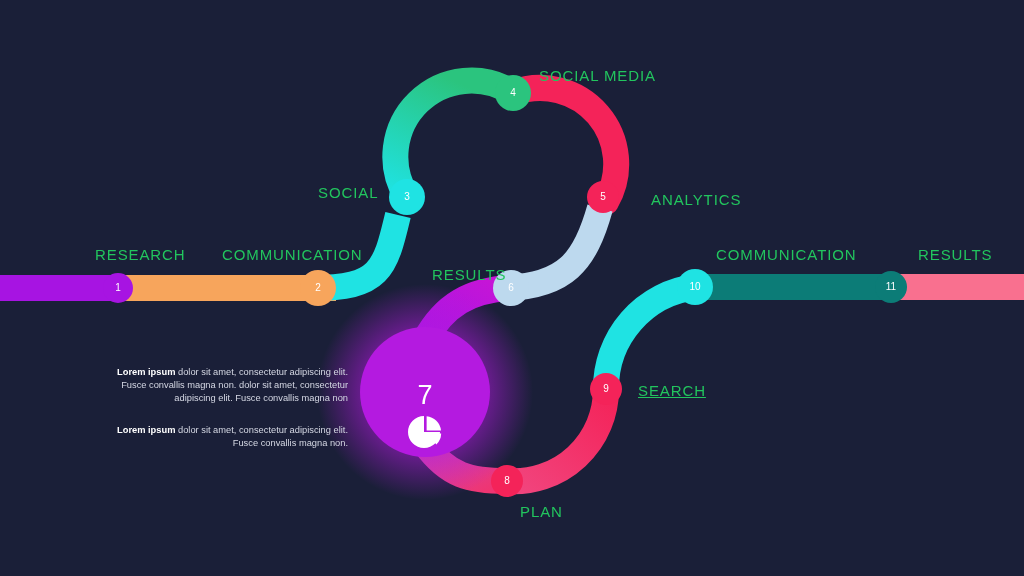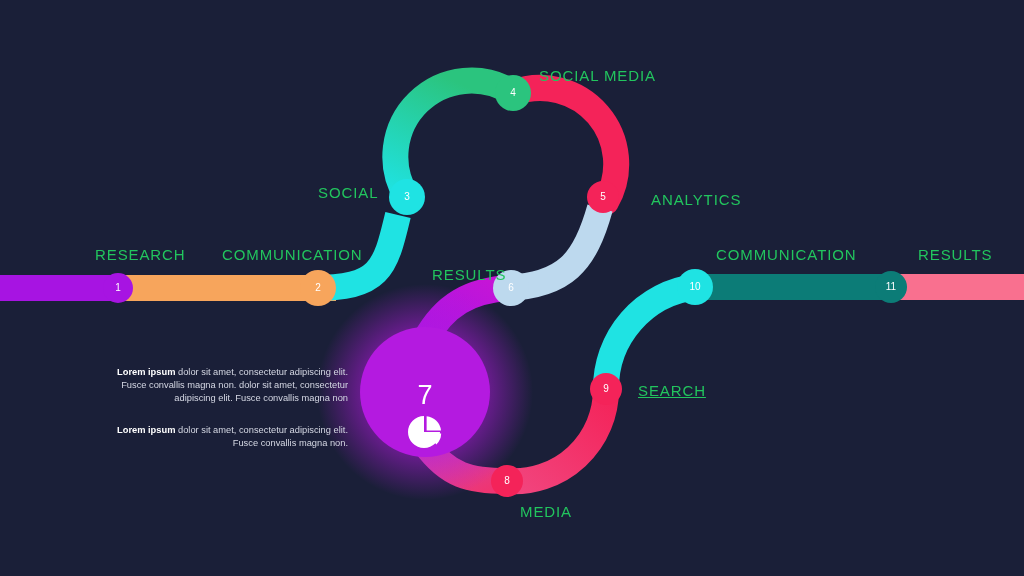--- a/index.html
+++ b/index.html
@@ -187,18 +187,18 @@
     </p>
   </div>
 
   <div id="labels">
       <div class="step-label" style="left: 71px; top: 246px; margin-left: 24px;">RESEARCH</div>
       <div class="step-label" style="left: 222px; top: 246px;">COMMUNICATION</div>
       <div class="step-label" style="left: 318px; top: 184px;">SOCIAL</div>
       <div class="step-label" style="left: 539px; top: 67px;">SOCIAL MEDIA</div>
       <div class="step-label" style="left: 636px; top: 191px; margin-left: 15px;">ANALYTICS</div>
       <div class="step-label" style="left: 432px; top: 266px;">RESULTS</div>
-      <div class="step-label" style="left: 520px; top: 503px;">MEDIA</div>
+      <div class="step-label" style="left: 520px; top: 503px;">PLAN</div>
       <div class="step-label" style="left: 638px; top: 382px; text-decoration: underline;">SEARCH</div>
       <div class="step-label" style="left: 716px; top: 246px;">COMMUNICATION</div>
       <div class="step-label" style="left: 918px; top: 246px;">RESULTS</div>
     </div>
 </div>
 
 </body></html>

